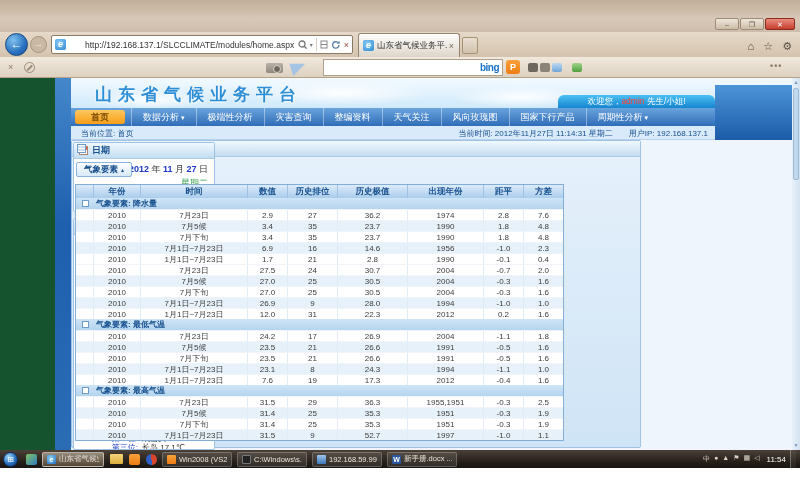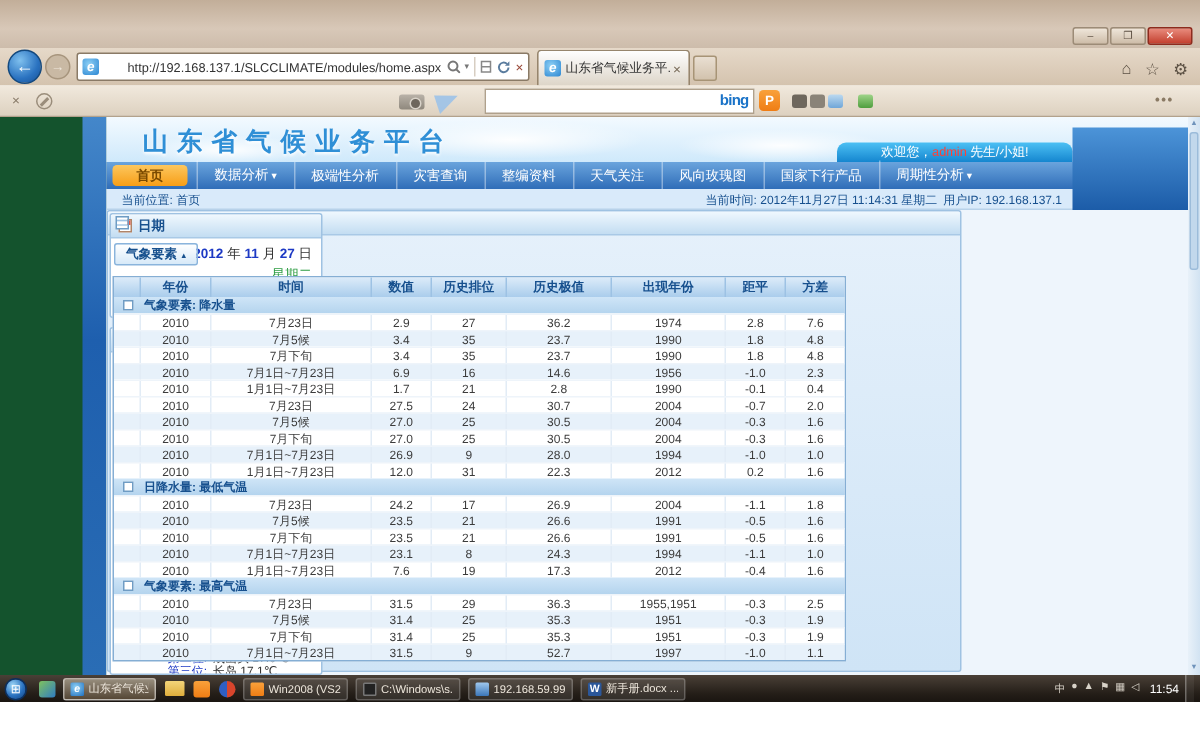--- a/index.html
+++ b/index.html
@@ -52,21 +52,21 @@
 .blueblock{left:644px;top:7px;width:77px;height:55px;background:linear-gradient(180deg,#4c94d8,#1c5ca8);z-index:5}
 
 .navbar{left:0;top:30px;width:721px;height:18px;background:linear-gradient(#6aa4dd,#2f6db8);display:flex;align-items:center;font-size:9px;color:#fff}
 .nav-item{padding:0 11px;line-height:18px;white-space:nowrap}
 .nav-item+.nav-item{border-left:1px solid rgba(255,255,255,.4)}
 .nav-item.active{background:linear-gradient(#fdc75e,var(--nav-active-orange,#f79e17));color:#7a4a00;font-weight:bold;border-radius:3px;line-height:14px;margin:0 6px 0 4px;padding:0 16px;border-left:none !important}
 .nav-arrow{font-size:7px;margin-left:2px}
 
 .infobar{left:0;top:48px;width:721px;height:14px;background:#d9eafa;border-bottom:1px solid #b8d2ea;display:flex;align-items:flex-end;font-size:8px;color:var(--header-text-blue,#17508e)}
 .infobar .loc{margin-left:10px}
-.infobar .right{margin-left:auto;display:flex;gap:4px;padding-right:84px}
+.infobar .right{margin-left:auto;display:flex;gap:16px;padding-right:84px}
 
 .pcontent{left:0;top:62px;width:721px;height:310px;background:#eef5fc;overflow:hidden}
 
 .panel{position:absolute;border:1px solid #9fc2e2;background:#fff;border-radius:2px;overflow:hidden}
 .panel-hdr{height:16px;background:linear-gradient(#f0f8fe,#c3ddf2);border-bottom:1px solid #a9c9e6;display:flex;align-items:center;font-size:9px;font-weight:bold;color:var(--header-text-blue,#17508e)}
 .p-ico{width:9px;height:9px;margin:0 4px 0 5px;background:#fff;border:1px solid #b08468;position:relative}
 .p-ico.cal:before{content:"";position:absolute;left:0;top:0;right:0;height:3px;background:#e05a4a}
 .p-ico.doc{border-color:#6f9cc4;background:repeating-linear-gradient(#fff,#fff 1px,#9ec3e4 2px,#fff 3px)}
 .datebody{padding:4px 6px 0 0;text-align:right;font-size:9px;line-height:13.5px;color:#333}
 .datebody .num{color:var(--label-blue,#1d39c4);font-weight:bold}
@@ -456,21 +456,21 @@
               <div class="c2">1月1日~7月23日</div>
               <div class="c3">12.0</div>
               <div class="c4">31</div>
               <div class="c5">22.3</div>
               <div class="c6">2012</div>
               <div class="c7">0.2</div>
               <div class="c8">1.6</div>
             </div>
             <div class="trow sec">
               <div class="c0"><span class="cbx"></span></div>
-              <div class="title">日降水量: 最低气温</div>
+              <div class="title">气象要素: 最低气温</div>
             </div>
             <div class="trow drow">
               <div class="c0"></div>
               <div class="c1">2010</div>
               <div class="c2">7月23日</div>
               <div class="c3">24.2</div>
               <div class="c4">17</div>
               <div class="c5">26.9</div>
               <div class="c6">2004</div>
               <div class="c7">-1.1</div>

